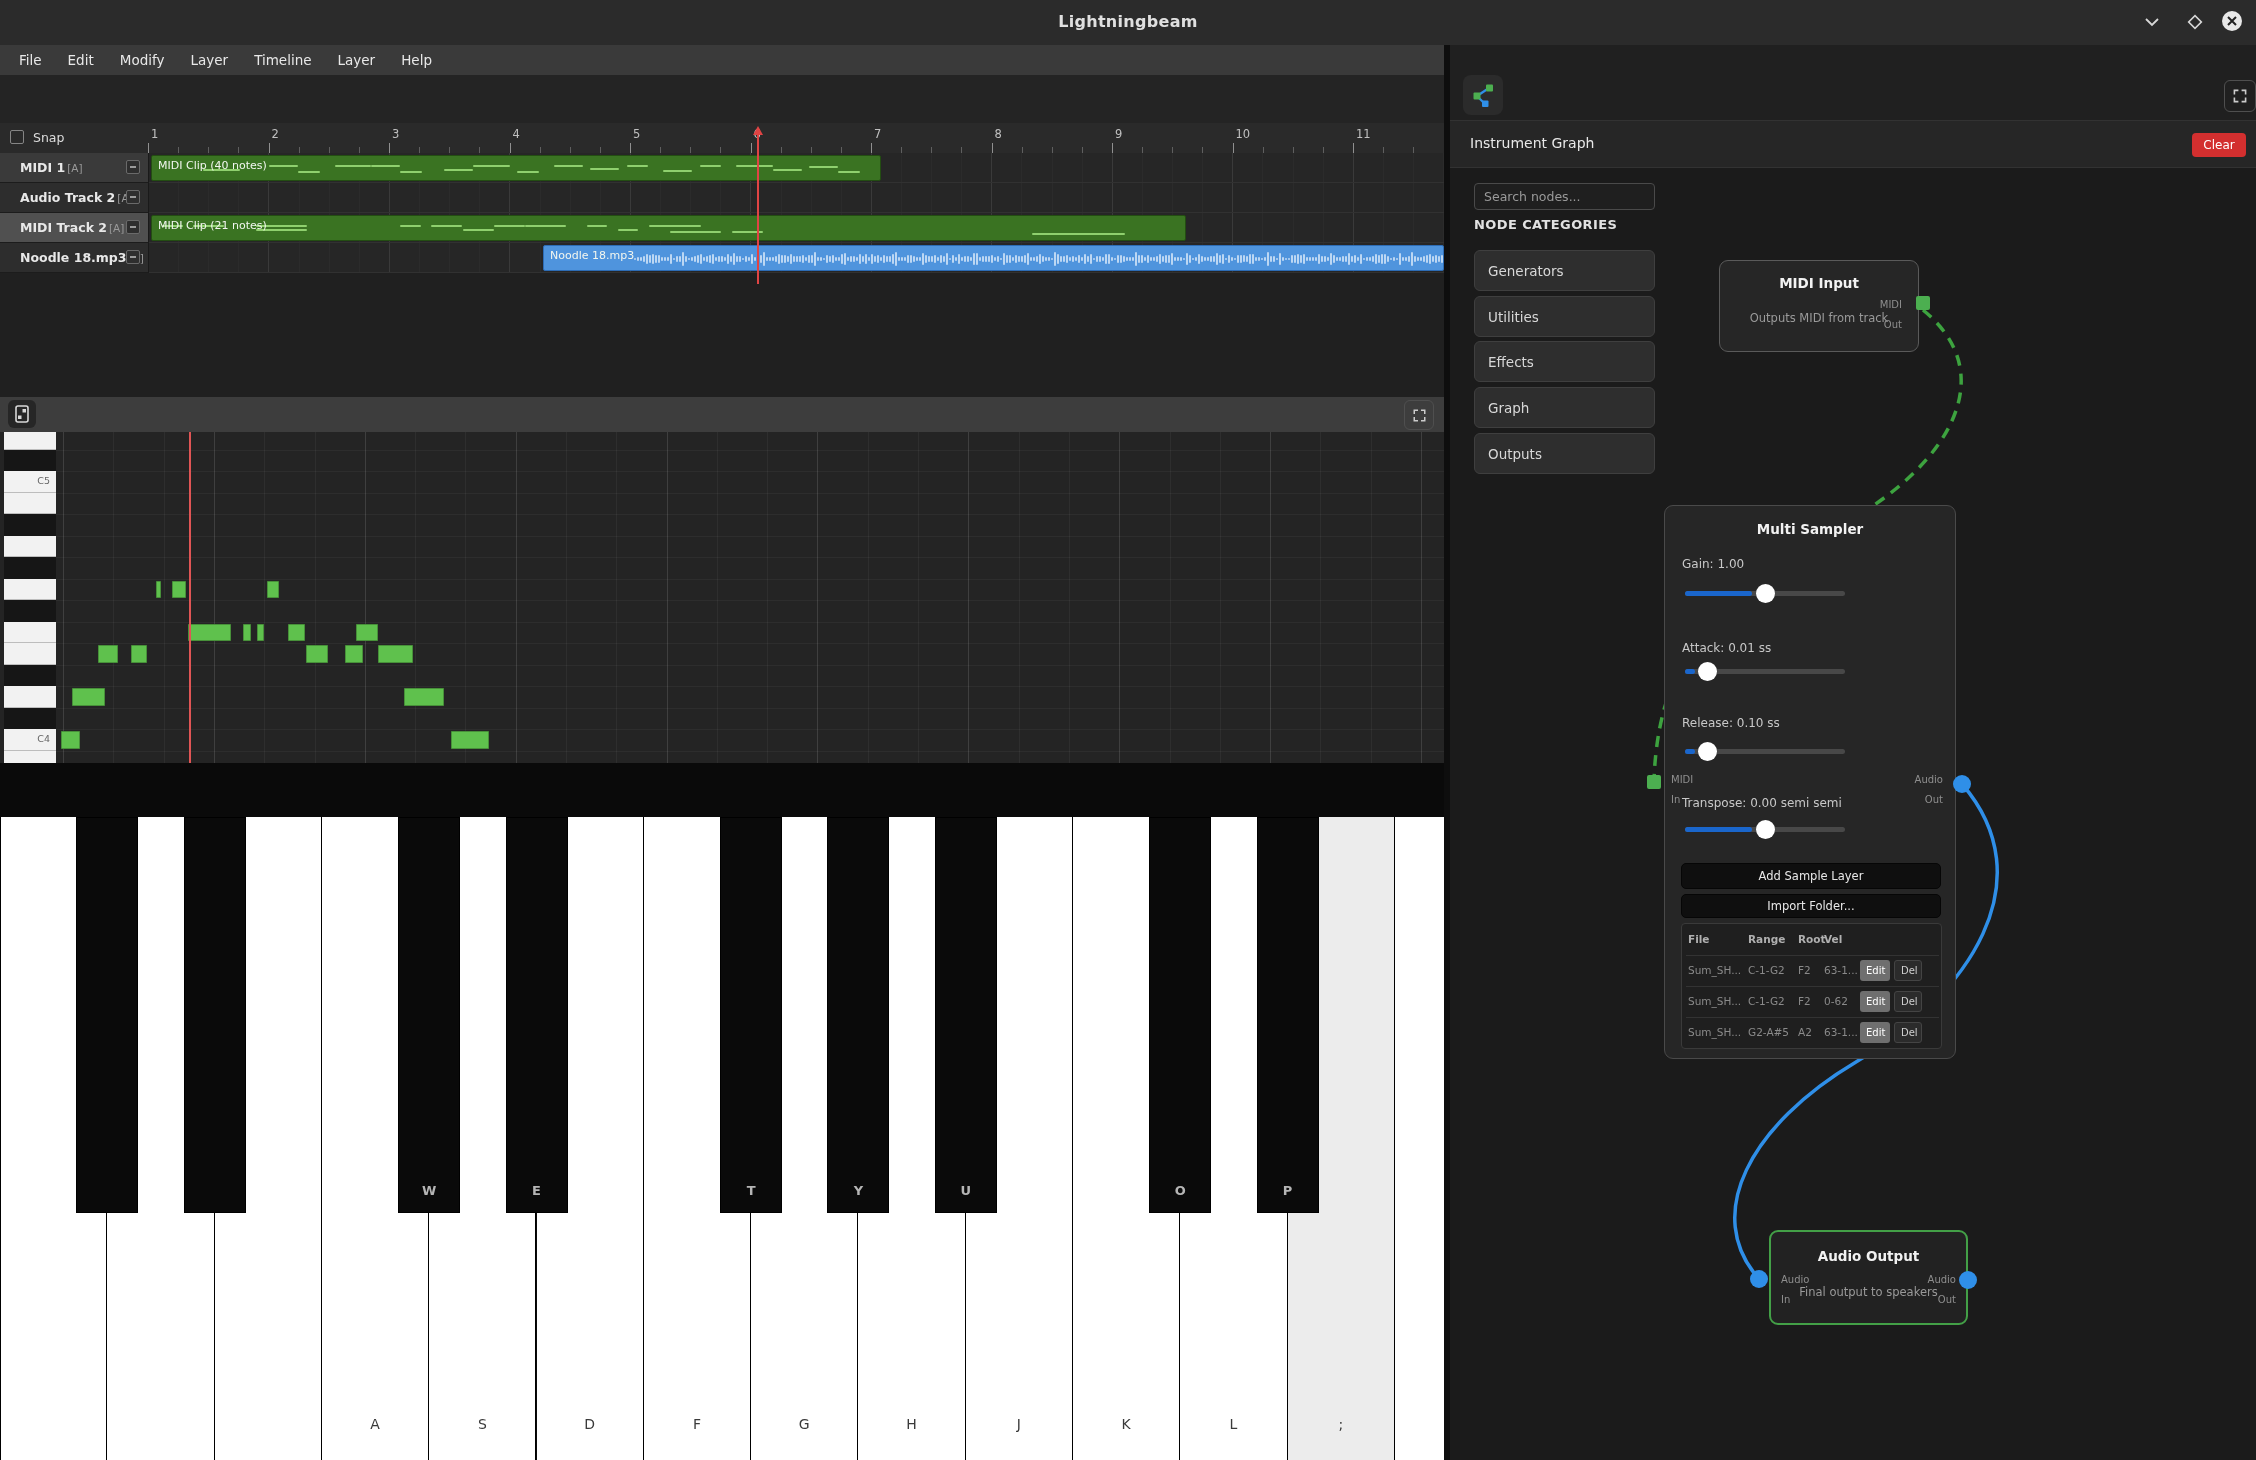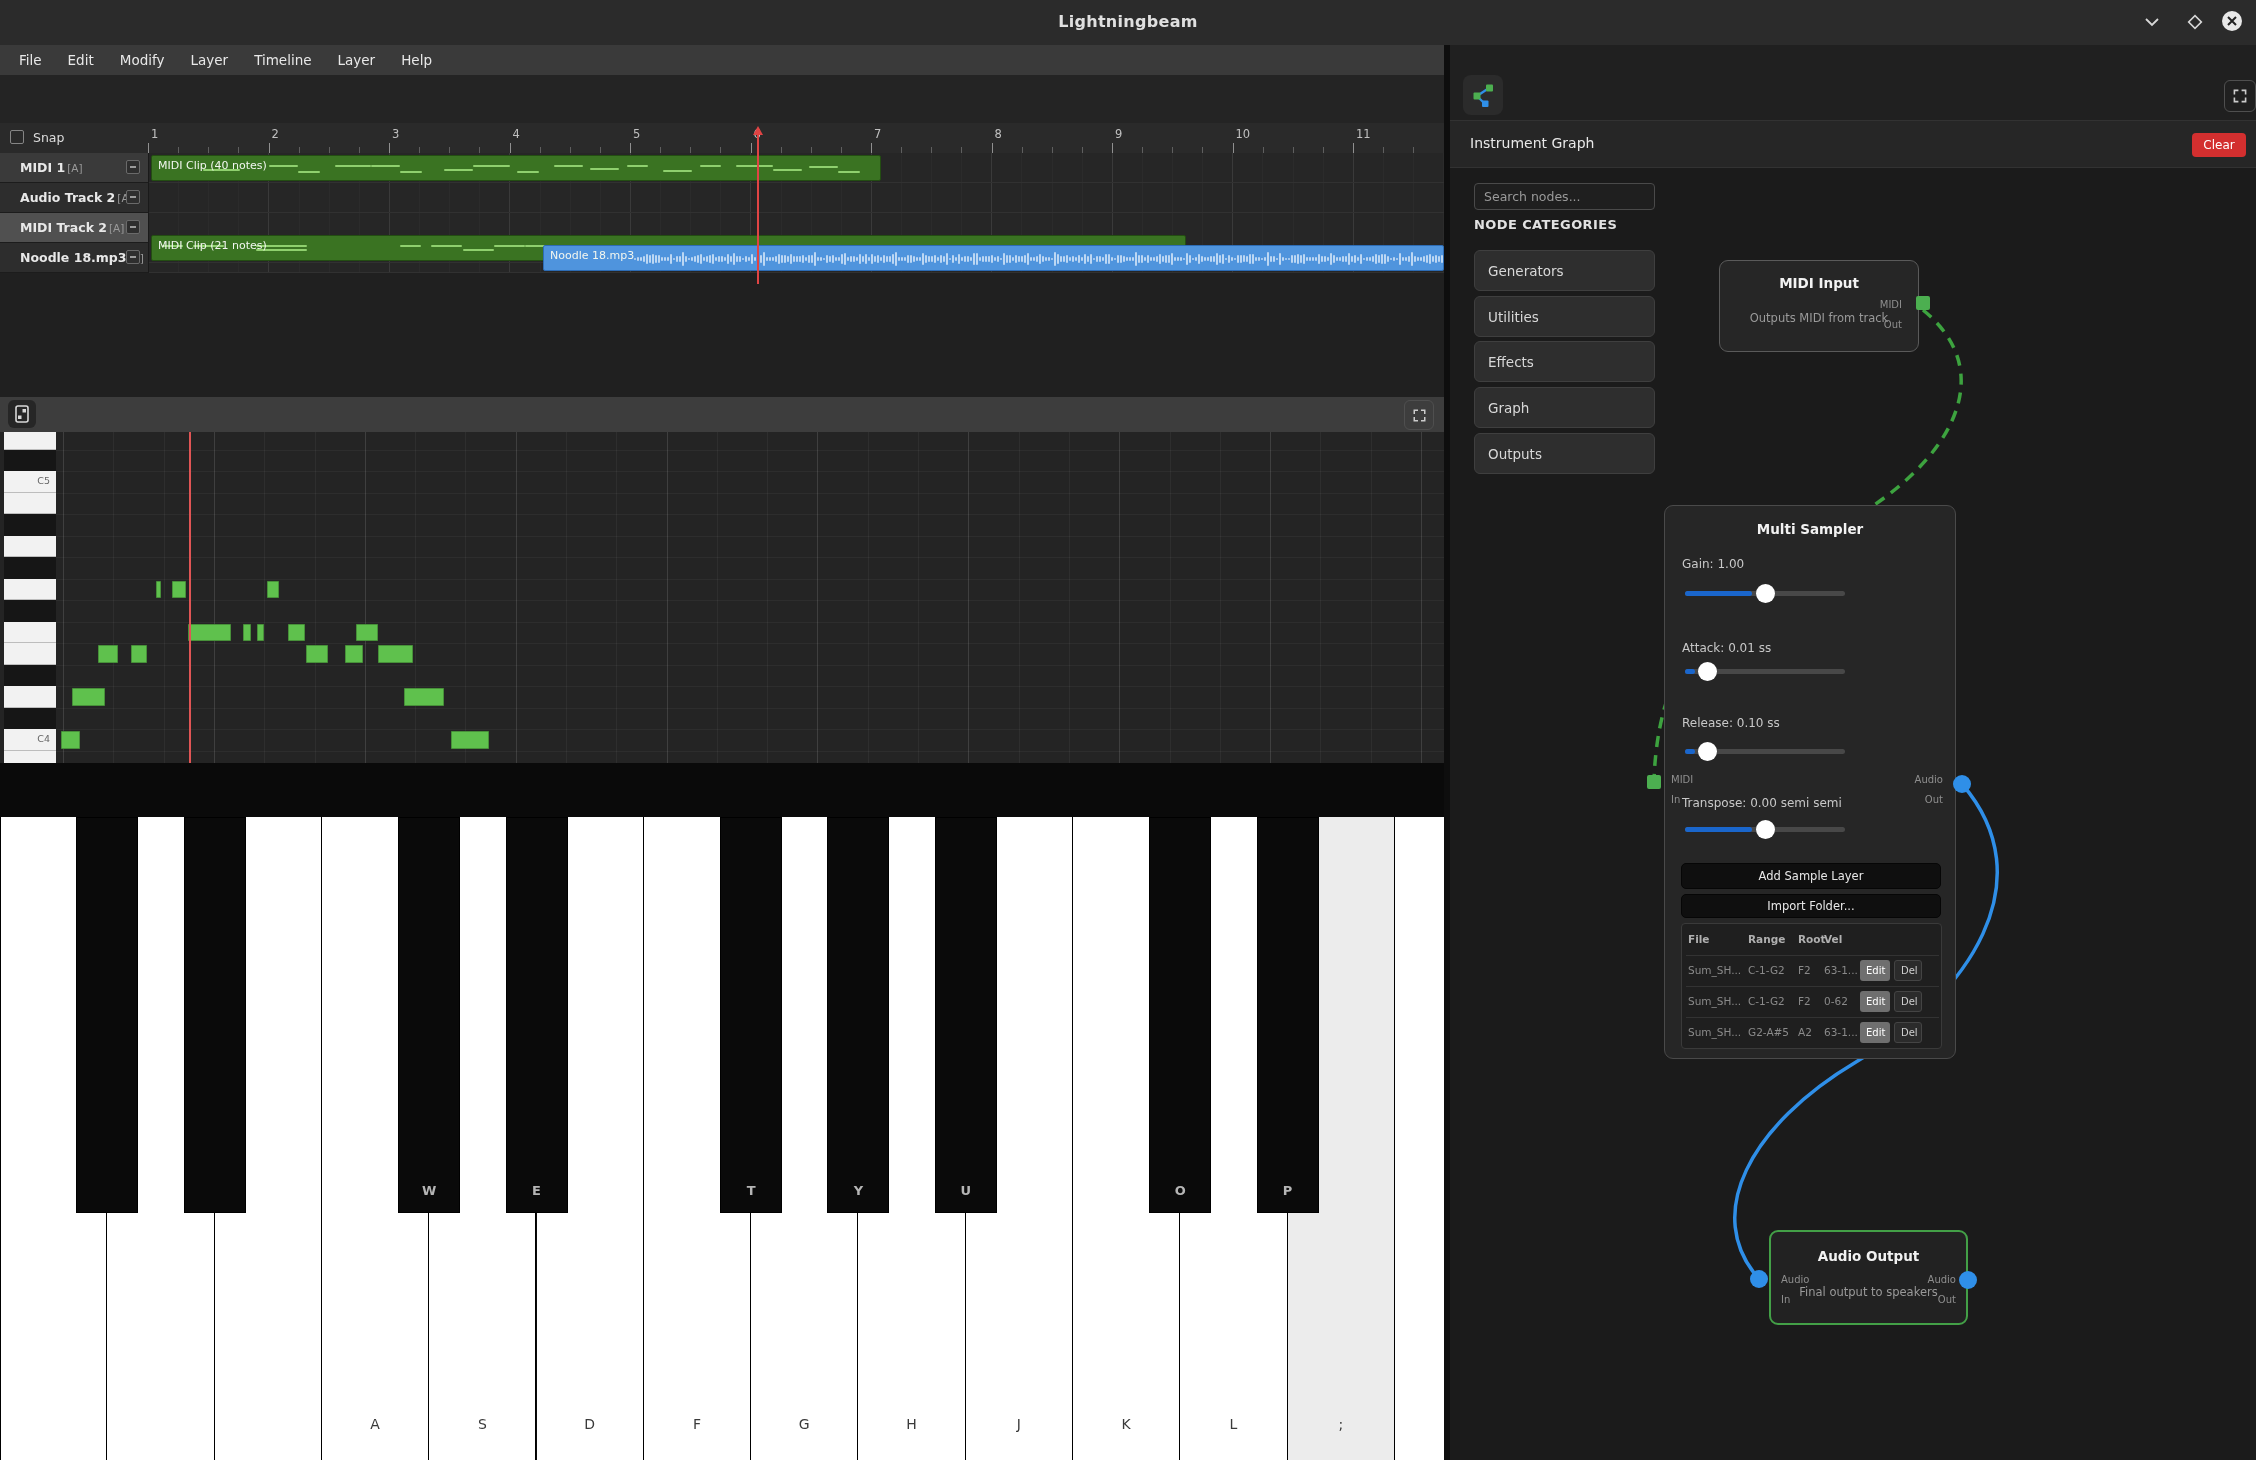--- a/index.html
+++ b/index.html
@@ -284,21 +284,21 @@
             <div class="dash" style="left:474.5px;top:9.040000000000001px;width:21.9px;"></div>
             <div class="dash" style="left:510.99999999999994px;top:13.9px;width:29.2px;"></div>
             <div class="dash" style="left:547.5px;top:9.399999999999999px;width:21.9px;"></div>
             <div class="dash" style="left:584px;top:9.040000000000001px;width:36.5px;"></div>
             <div class="dash" style="left:620.5px;top:13px;width:29.2px;"></div>
             <div class="dash" style="left:657px;top:9.940000000000001px;width:29.2px;"></div>
             <div class="dash" style="left:686.1999999999999px;top:14.799999999999999px;width:21.9px;"></div>
           </div>
         </div>
         <div class="abs lane" style="top:30px;"></div>
-        <div class="abs lane" style="top:60px;margin-top:20px;">
+        <div class="abs lane" style="top:60px;">
           <div class="abs clip clip-midi" style="left:151px;width:1035px;">
             <span class="clip-label">MIDI Clip (21 notes)</span>
             <div class="dash" style="left:10.35px;top:9.399999999999999px;width:20.7px;"></div>
             <div class="dash" style="left:41.4px;top:9.399999999999999px;width:31.049999999999997px;"></div>
             <div class="dash" style="left:103.5px;top:8.5px;width:51.75px;"></div>
             <div class="dash" style="left:103.5px;top:13px;width:51.75px;"></div>
             <div class="dash" style="left:248.39999999999998px;top:9.040000000000001px;width:20.7px;"></div>
             <div class="dash" style="left:279.45000000000005px;top:9.040000000000001px;width:31.049999999999997px;"></div>
             <div class="dash" style="left:310.5px;top:13px;width:31.049999999999997px;"></div>
             <div class="dash" style="left:341.55px;top:8.5px;width:31.049999999999997px;"></div>

